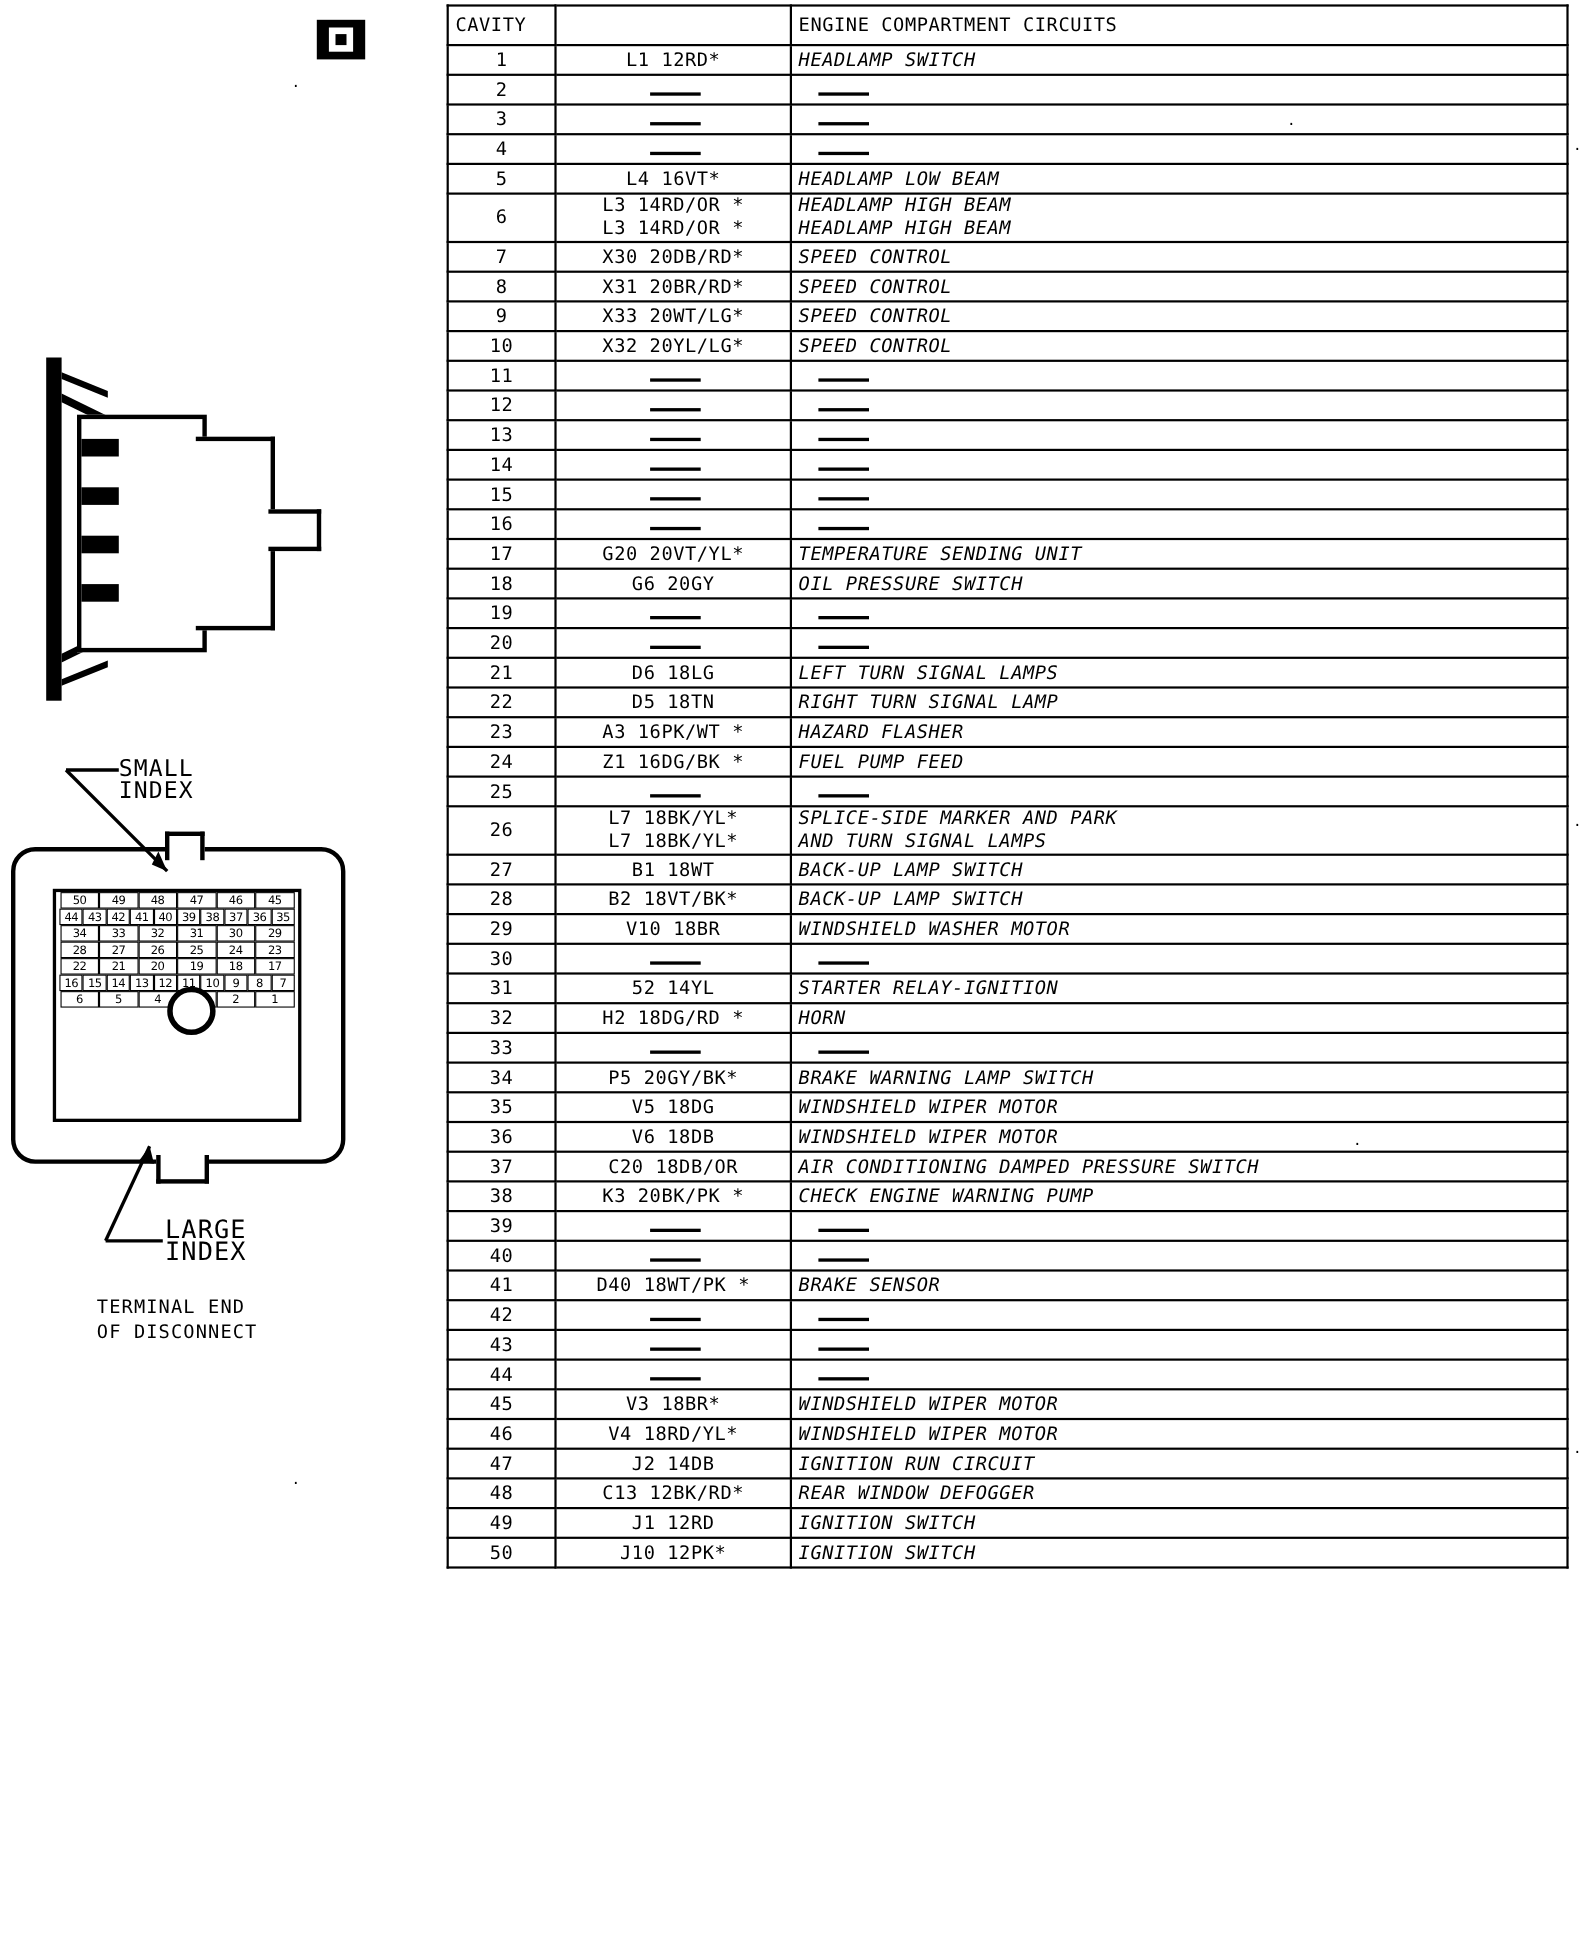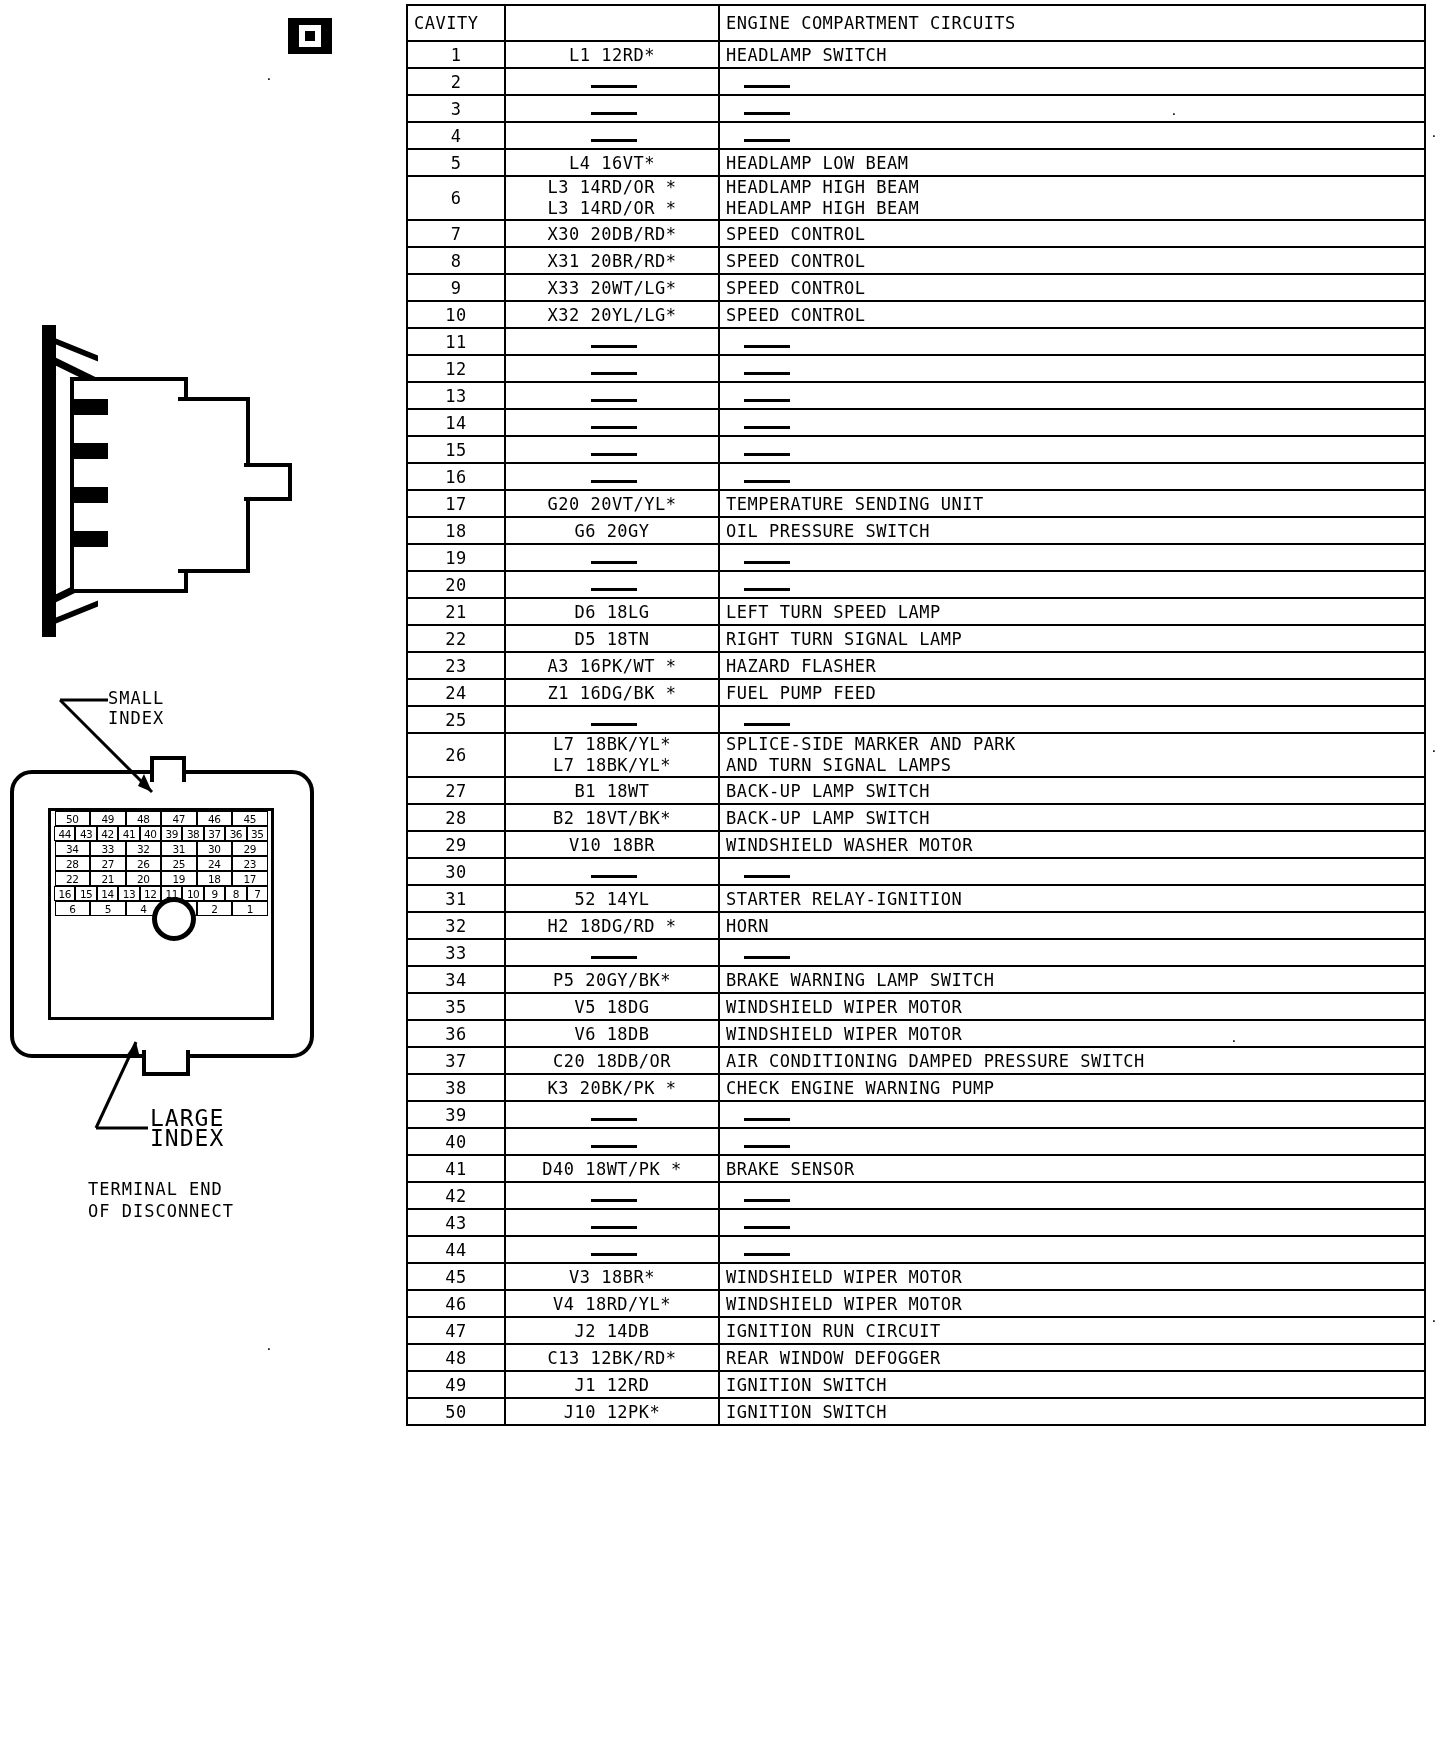--- a/index.html
+++ b/index.html
@@ -27,38 +27,38 @@
   .terminal{position:absolute;left:10px;top:770px;width:300px;height:290px;}
   .term-outline{position:absolute;left:0;top:0;width:296px;height:280px;border:4px solid #000;border-radius:22px;background:#fff;}
   .term-notch-top{position:absolute;left:140px;top:-14px;width:28px;height:22px;border:4px solid #000;background:#fff;border-bottom:none;}
   .term-notch-bot{position:absolute;left:132px;bottom:-16px;width:40px;height:22px;border:4px solid #000;background:#fff;border-top:none;}
   .grid-box{position:absolute;left:38px;top:38px;width:220px;height:206px;border:3px solid #000;background:#fff;}
   .grid-row{display:flex;justify-content:center;}
   .cell{border:1px solid #000;font-size:10.5px;line-height:15px;height:15px;text-align:center;
         font-family:"DejaVu Sans",sans-serif;letter-spacing:-0.5px;box-sizing:border-box;}
   .hub{position:absolute;left:142px;top:127px;width:34px;height:34px;border:5px solid #000;border-radius:50%;background:#fff;}
 
-  .label-small{position:absolute;left:108px;top:688px;font-size:17px;letter-spacing:1px;line-height:20px;
+  .label-small{position:absolute;left:108px;top:688px;font-size:21px;letter-spacing:1px;line-height:20px;
     font-family:"DejaVu Sans Mono",monospace;}
   .label-large{position:absolute;left:150px;top:1108px;font-size:23px;letter-spacing:1px;line-height:20px;}
   .label-term{position:absolute;left:88px;top:1178px;font-size:17px;letter-spacing:1px;line-height:22px;}
 
   svg.arrows{position:absolute;left:0;top:0;width:420px;height:1760px;pointer-events:none;}
 
   
   .table-wrap{position:absolute;left:406px;top:4px;width:1026px;}
   table.cavity{border-collapse:collapse;width:1020px;table-layout:fixed;}
   table.cavity th,table.cavity td{border:2px solid #000;padding:0 6px;font-size:17px;
      font-family:"DejaVu Sans Mono",monospace;letter-spacing:0.5px;}
   th.c-cav{width:84px;text-align:left;font-weight:normal;}
   th.c-wire{width:200px;}
   th.c-desc{text-align:left;font-weight:normal;}
   td.cav{width:84px;text-align:center;height:25px;}
   td.wire{width:200px;height:25px;text-align:center;}
-  td.desc{height:25px;}
+  td.desc{height:25px;font-style:italic;}
   .tall{height:52px;}
   .dash{display:inline-block;width:46px;border-bottom:3px solid #000;height:11px;margin-left:4px;}
   .dash.d2{margin-left:18px;}
   .sub{line-height:21px;}
   .hdr{height:36px;}
   .dots{position:absolute;color:#000;font-size:13px;}
 </style>
 </head>
 <body>
 
@@ -286,21 +286,21 @@
             <td class="desc"><span class="dash d2"></span></td>
           </tr>
           <tr>
             <td class="cav">20</td>
             <td class="wire"><span class="dash"></span></td>
             <td class="desc"><span class="dash d2"></span></td>
           </tr>
           <tr>
             <td class="cav tall">21</td>
             <td class="wire tall">D6 18LG</td>
-            <td class="desc tall">LEFT TURN SPEED LAMP</td>
+            <td class="desc tall">LEFT TURN SIGNAL LAMPS</td>
           </tr>
           <tr>
             <td class="cav tall">22</td>
             <td class="wire tall">D5 18TN</td>
             <td class="desc tall">RIGHT TURN SIGNAL LAMP</td>
           </tr>
           <tr>
             <td class="cav">23</td>
             <td class="wire">A3 16PK/WT *</td>
             <td class="desc">HAZARD FLASHER</td>

